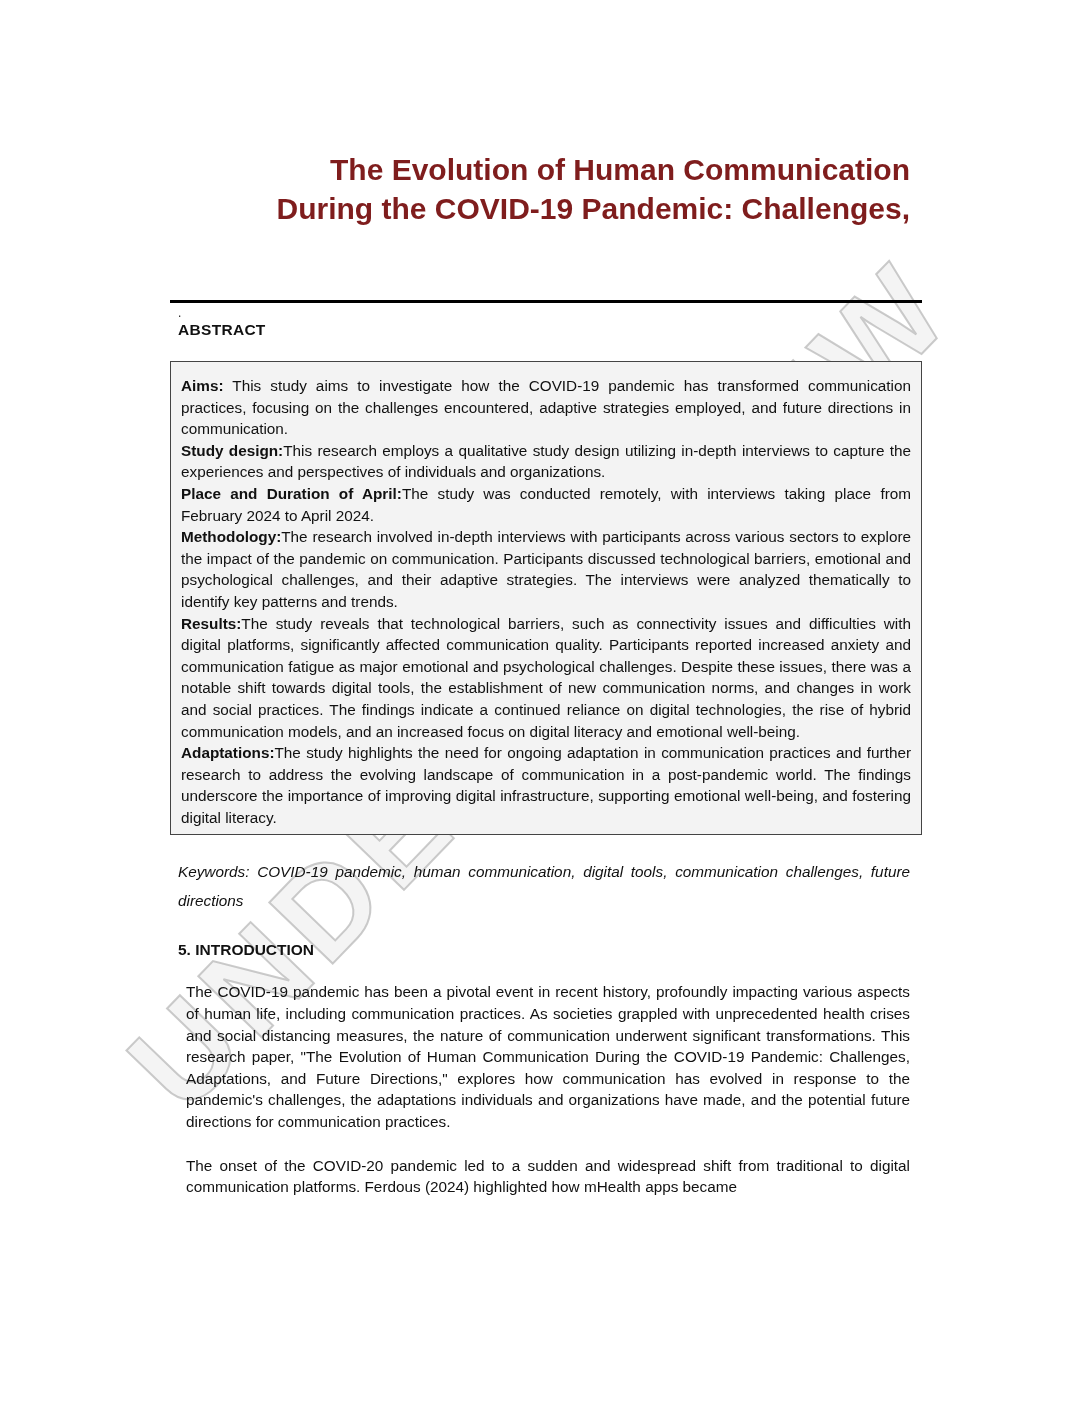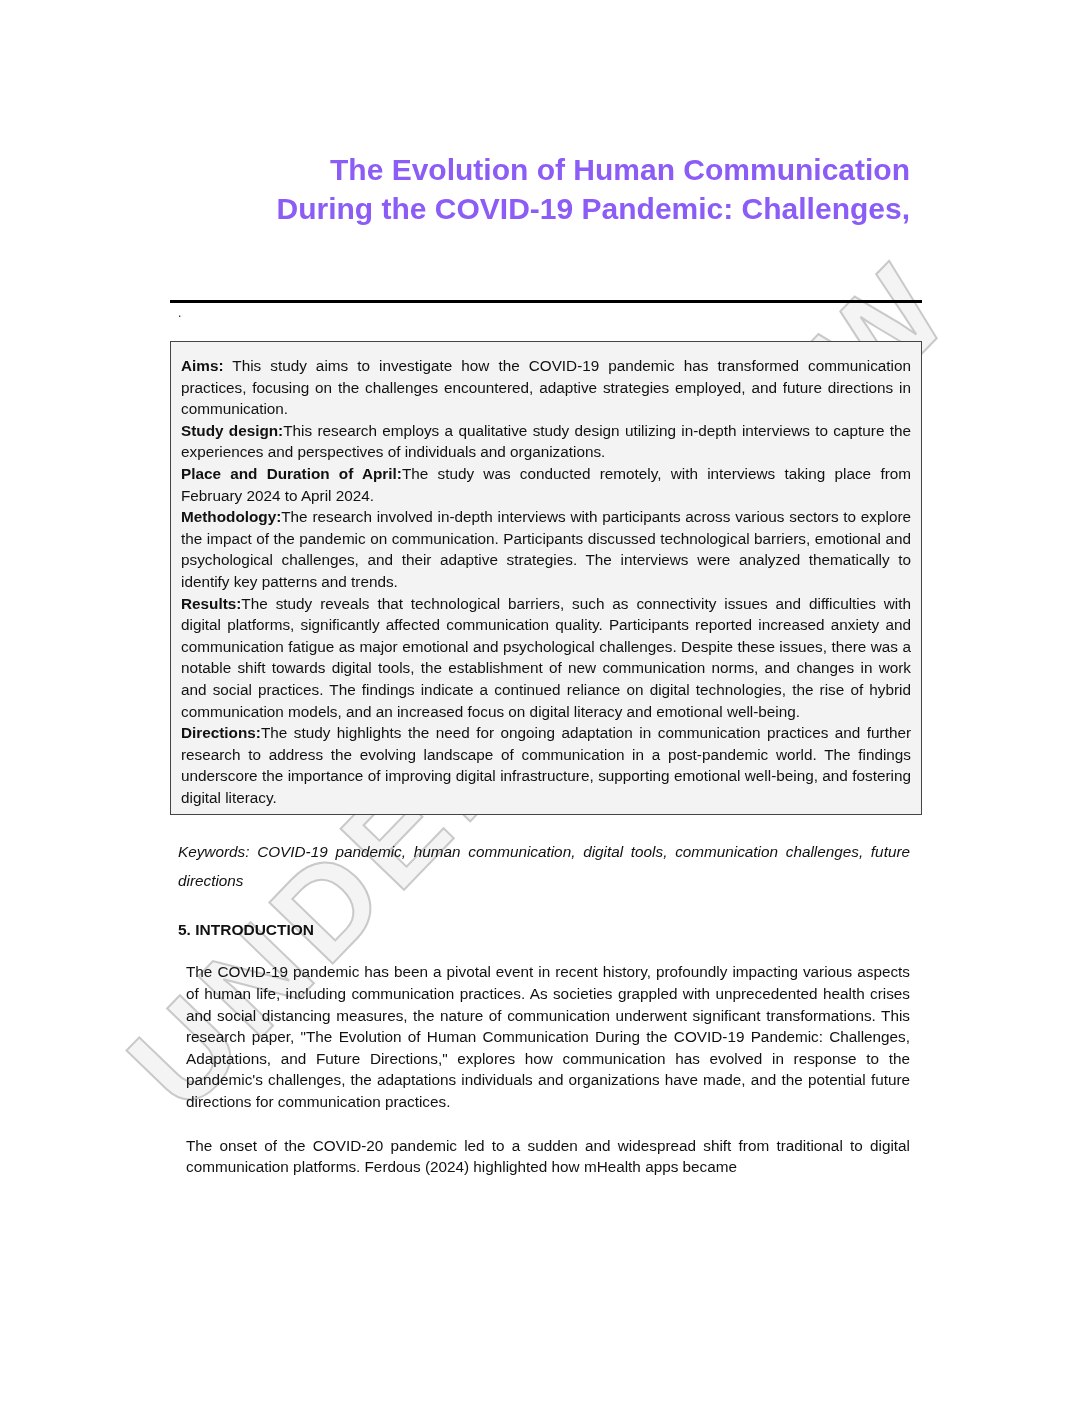--- a/index.html
+++ b/index.html
@@ -36,21 +36,21 @@
     padding: 150px 178px 40px 178px;
     box-sizing: border-box;
     z-index: 1;
   }
   .paper-title {
     margin: 0;
     text-align: right;
     font-size: 30px;
     line-height: 39px;
     font-weight: bold;
-    color: #8b5cf6;
+    color: #7f1d1d;
   }
   .paper-title .t-line { display: block; }
   .rule {
     border: 0;
     border-top: 3px solid #000000;
     margin: 72px -12px 0 -8px;
   }
   .dot-line {
     font-size: 12px;
     line-height: 12px;
@@ -107,28 +107,29 @@
 
   <h1 class="paper-title">
     <span class="t-line">The Evolution of Human Communication</span>
     <span class="t-line">During the COVID-19 Pandemic: Challenges,</span>
   </h1>
 
   <hr class="rule">
 
   <div class="dot-line">.</div>
 
+  <div class="abstract-heading">ABSTRACT</div>
 
   <div class="abstract-box">
     <p><b class="lbl">Aims:</b><span> This study aims to investigate how the COVID-19 pandemic has transformed communication practices, focusing on the challenges encountered, adaptive strategies employed, and future directions in communication.</span></p>
     <p><b class="lbl">Study design:</b><span>This research employs a qualitative study design utilizing in-depth interviews to capture the experiences and perspectives of individuals and organizations.</span></p>
     <p><b class="lbl">Place and Duration of April:</b><span>The study was conducted remotely, with interviews taking place from February 2024 to April 2024.</span></p>
     <p><b class="lbl">Methodology:</b><span>The research involved in-depth interviews with participants across various sectors to explore the impact of the pandemic on communication. Participants discussed technological barriers, emotional and psychological challenges, and their adaptive strategies. The interviews were analyzed thematically to identify key patterns and trends.</span></p>
     <p><b class="lbl">Results:</b><span>The study reveals that technological barriers, such as connectivity issues and difficulties with digital platforms, significantly affected communication quality. Participants reported increased anxiety and communication fatigue as major emotional and psychological challenges. Despite these issues, there was a notable shift towards digital tools, the establishment of new communication norms, and changes in work and social practices. The findings indicate a continued reliance on digital technologies, the rise of hybrid communication models, and an increased focus on digital literacy and emotional well-being.</span></p>
-    <p><b class="lbl">Directions:</b><span>The study highlights the need for ongoing adaptation in communication practices and further research to address the evolving landscape of communication in a post-pandemic world. The findings underscore the importance of improving digital infrastructure, supporting emotional well-being, and fostering digital literacy.</span></p>
+    <p><b class="lbl">Adaptations:</b><span>The study highlights the need for ongoing adaptation in communication practices and further research to address the evolving landscape of communication in a post-pandemic world. The findings underscore the importance of improving digital infrastructure, supporting emotional well-being, and fostering digital literacy.</span></p>
   </div>
 
   <p class="keywords">Keywords: COVID-19 pandemic, human communication, digital tools, communication challenges, future directions</p>
 
   <h2 class="section-heading">5. INTRODUCTION</h2>
 
   <p class="body-para">The COVID-19 pandemic has been a pivotal event in recent history, profoundly impacting various aspects of human life, including communication practices. As societies grappled with unprecedented health crises and social distancing measures, the nature of communication underwent significant transformations. This research paper, "The Evolution of Human Communication During the COVID-19 Pandemic: Challenges, Adaptations, and Future Directions," explores how communication has evolved in response to the pandemic's challenges, the adaptations individuals and organizations have made, and the potential future directions for communication practices.</p>
 
   <p class="body-para">The onset of the COVID-20 pandemic led to a sudden and widespread shift from traditional to digital communication platforms. Ferdous (2024) highlighted how mHealth apps became</p>
 

